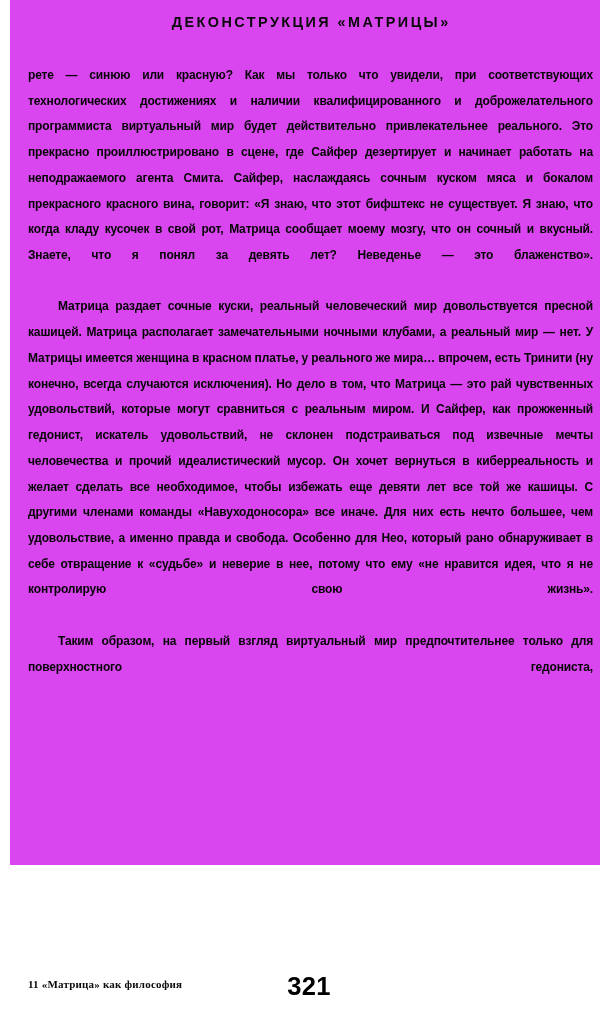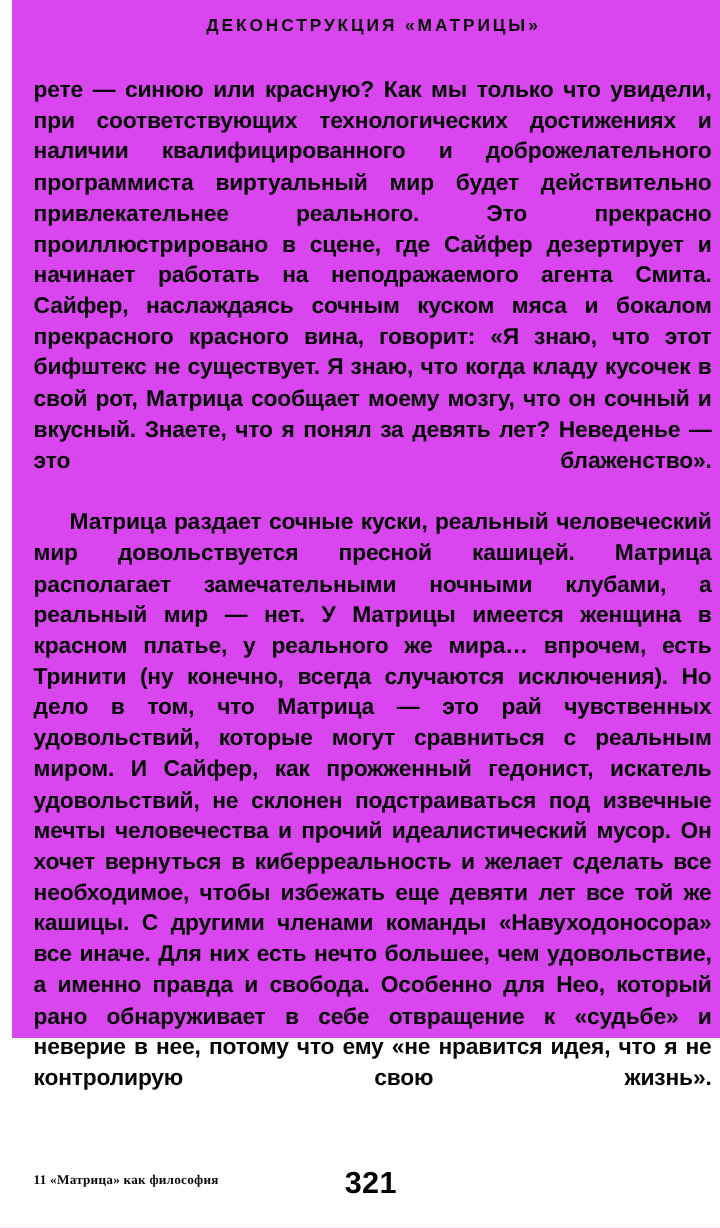--- a/index.html
+++ b/index.html
@@ -48,21 +48,21 @@
     position: absolute;
     top: 63px;
     left: 18px;
     width: 565px;
   }
 
   .para {
     margin: 0;
     font-family: "Liberation Sans", sans-serif;
     font-weight: 700;
-    font-size: 19px;
+    font-size: 12px;
     line-height: 25.72px;
     letter-spacing: -0.15px;
     text-align: justify;
     text-justify: inter-word;
     color: #050505;
     hyphens: manual;
     word-spacing: -0.2px;
   }
   .para.indent {
     text-indent: 30px;
@@ -111,20 +111,21 @@
 </head>
 <body>
 
 <div class="page">
 
   <div class="running-header">ДЕКОНСТРУКЦИЯ «МАТРИЦЫ»</div>
 
   <div class="textblock">
     <p class="para force-justify-last">рете — синюю или красную? Как мы только что увидели, при соответствующих технологических достижениях и наличии квалифицированного и доброжелательного программиста виртуальный мир будет действительно привлекательнее реального. Это прекрасно проиллюстрировано в сцене, где Сайфер дезертирует и начинает работать на неподражаемого агента Смита. Сайфер, наслаждаясь сочным куском мяса и бокалом прекрасного красного вина, говорит: «Я знаю, что этот бифштекс не существует. Я знаю, что когда кладу кусочек в свой рот, Матрица сообщает моему мозгу, что он сочный и вкусный. Знаете, что я понял за девять лет? Неведенье — это блаженство».</p>
     <p class="para indent force-justify-last">Матрица раздает сочные куски, реальный человеческий мир довольствуется пресной кашицей. Матрица располагает замечательными ночными клубами, а реальный мир — нет. У Матрицы имеется женщина в красном платье, у реального же мира… впрочем, есть Тринити (ну конечно, всегда случаются исключения). Но дело в том, что Матрица — это рай чувственных удовольствий, которые могут сравниться с реальным миром. И Сайфер, как прожженный гедонист, искатель удовольствий, не склонен подстраиваться под извечные мечты человечества и прочий идеалистический мусор. Он хочет вернуться в киберреальность и желает сделать все необходимое, чтобы избежать еще девяти лет все той же кашицы. С другими членами команды «Навуходоносора» все иначе. Для них есть нечто большее, чем удовольствие, а именно правда и свобода. Особенно для Нео, который рано обнаруживает в себе отвращение к «судьбе» и неверие в нее, потому что ему «не нравится идея, что я не контролирую свою жизнь».</p>
+    <p class="para indent force-justify-last">Таким образом, на первый взгляд виртуальный мир предпочтительнее только для поверхностного гедониста,</p>
   </div>
 
   <div class="footer">
     <div class="footer-note">11 «Матрица» как философия</div>
     <div class="footer-pageno">321</div>
   </div>
 
 </div>
 
 </body></html>

